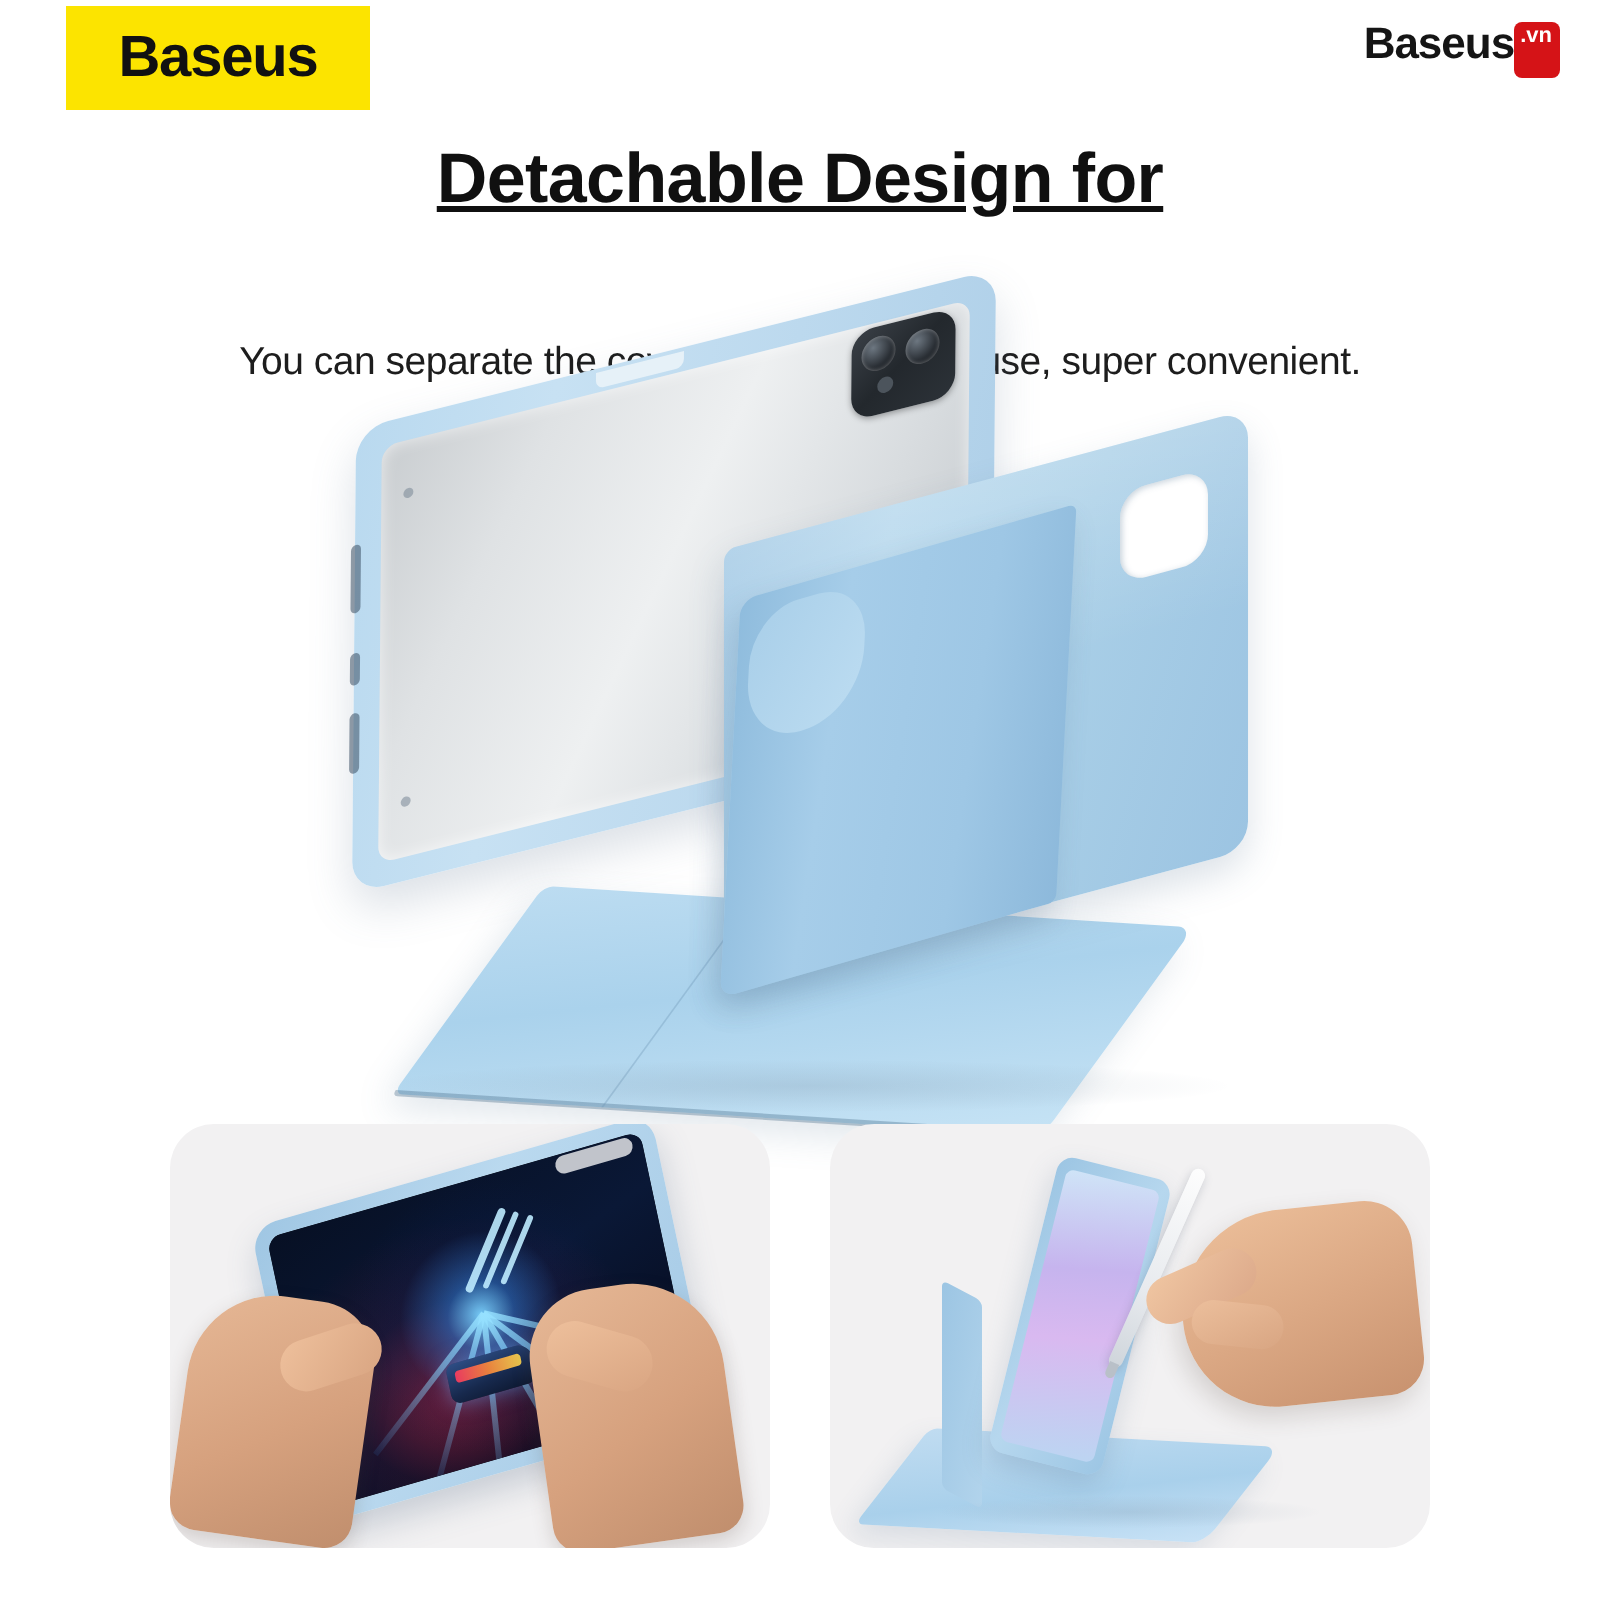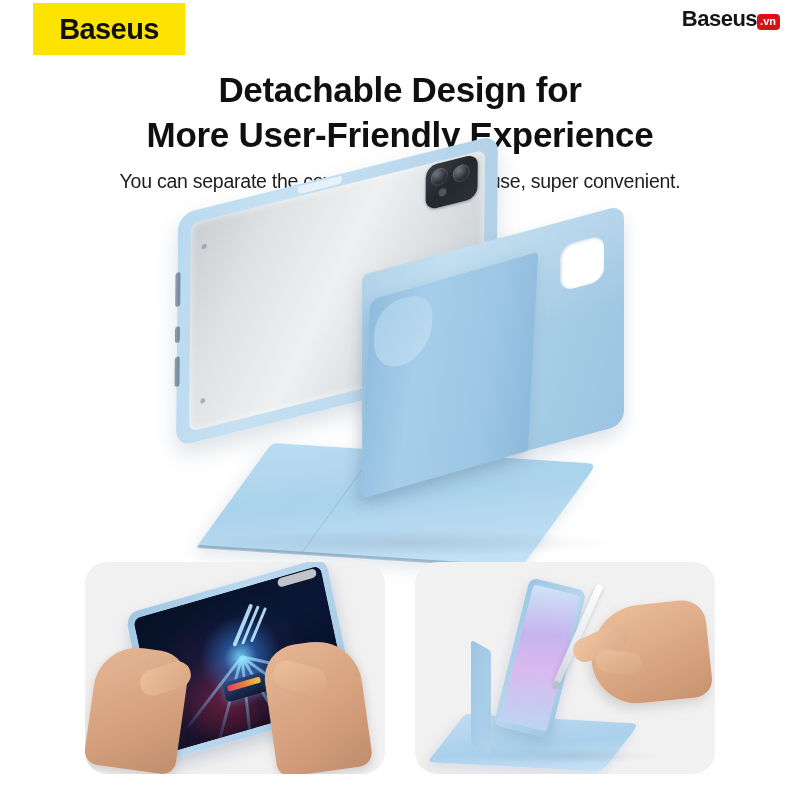--- a/index.html
+++ b/index.html
@@ -58,41 +58,41 @@
   }
   .vn-badge {
     display: inline-flex;
     align-items: center;
     justify-content: center;
     background: #d51317;
     color: #ffffff;
     font-size: 11px;
     font-weight: bold;
     border-radius: 4px;
-    padding: 2px 4px 3px 3px;
+    padding: 2px 4px 15px 3px;
     line-height: 1;
     position: relative;
     top: 3px;
     left: -2px;
   }
 
   
   .headline {
     position: absolute;
     left: 0;
     top: 68px;
     width: 800px;
     text-align: center;
     font-size: 35px;
     font-weight: bold;
     color: #101010;
     line-height: 1.28;
     letter-spacing: -0.3px;
   }
-  .headline-line { display: block; }
+  .headline-line { display: block; text-decoration: underline; }
 
   .subhead {
     position: absolute;
     left: 0;
     top: 170px;
     width: 800px;
     text-align: center;
     font-size: 19.5px;
     font-weight: normal;
     color: #1d1d1d;
@@ -560,21 +560,20 @@
     <span class="brand-badge-text">Baseus</span>
   </div>
 
   <div class="brand-right">
     <span class="brand-right-text">Baseus</span>
     <span class="vn-badge">.vn</span>
   </div>
 
   <h1 class="headline">
     <span class="headline-line">Detachable Design for</span>
-    <span class="headline-line">More User-Friendly Experience</span>
   </h1>
 
   <p class="subhead">You can separate the cover and the case to use, super convenient.</p>
 
   <div class="hero">
     <div class="hero-stage">
 
       <div class="tablet-unit">
         <div class="tablet-shell"></div>
         <div class="tablet-back"></div>

